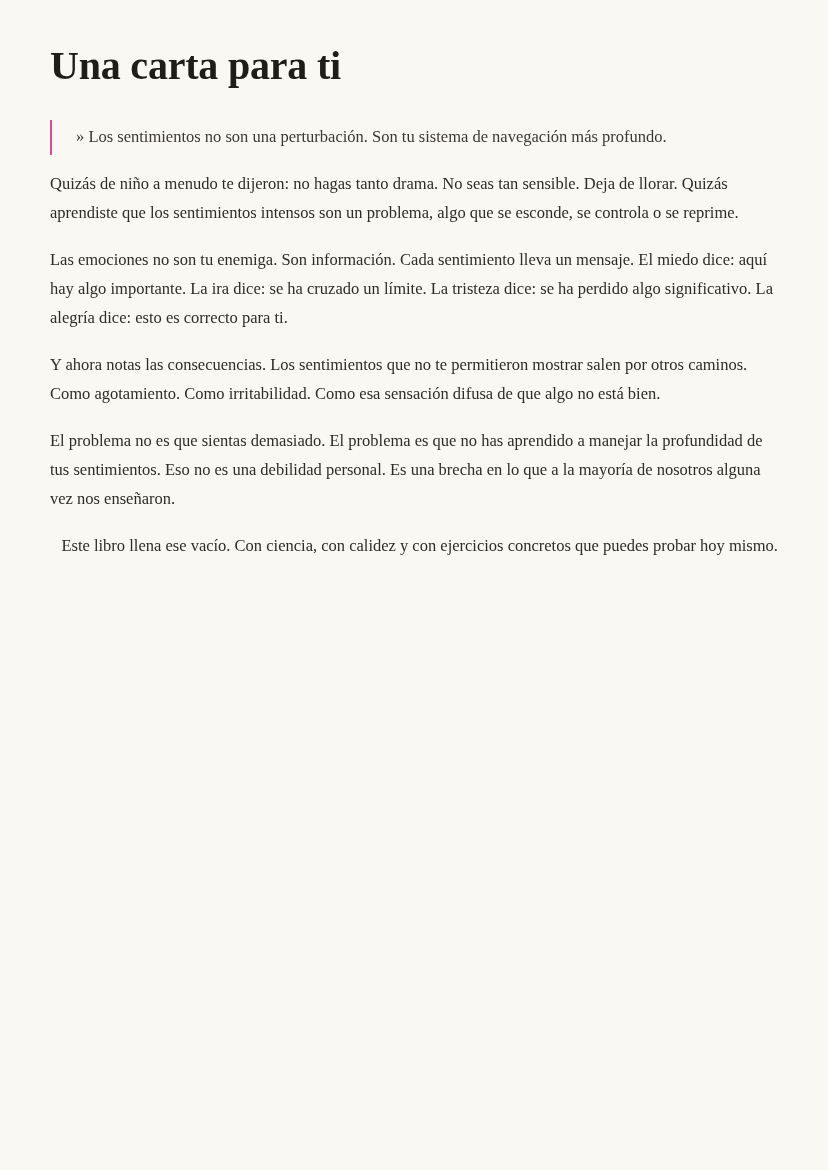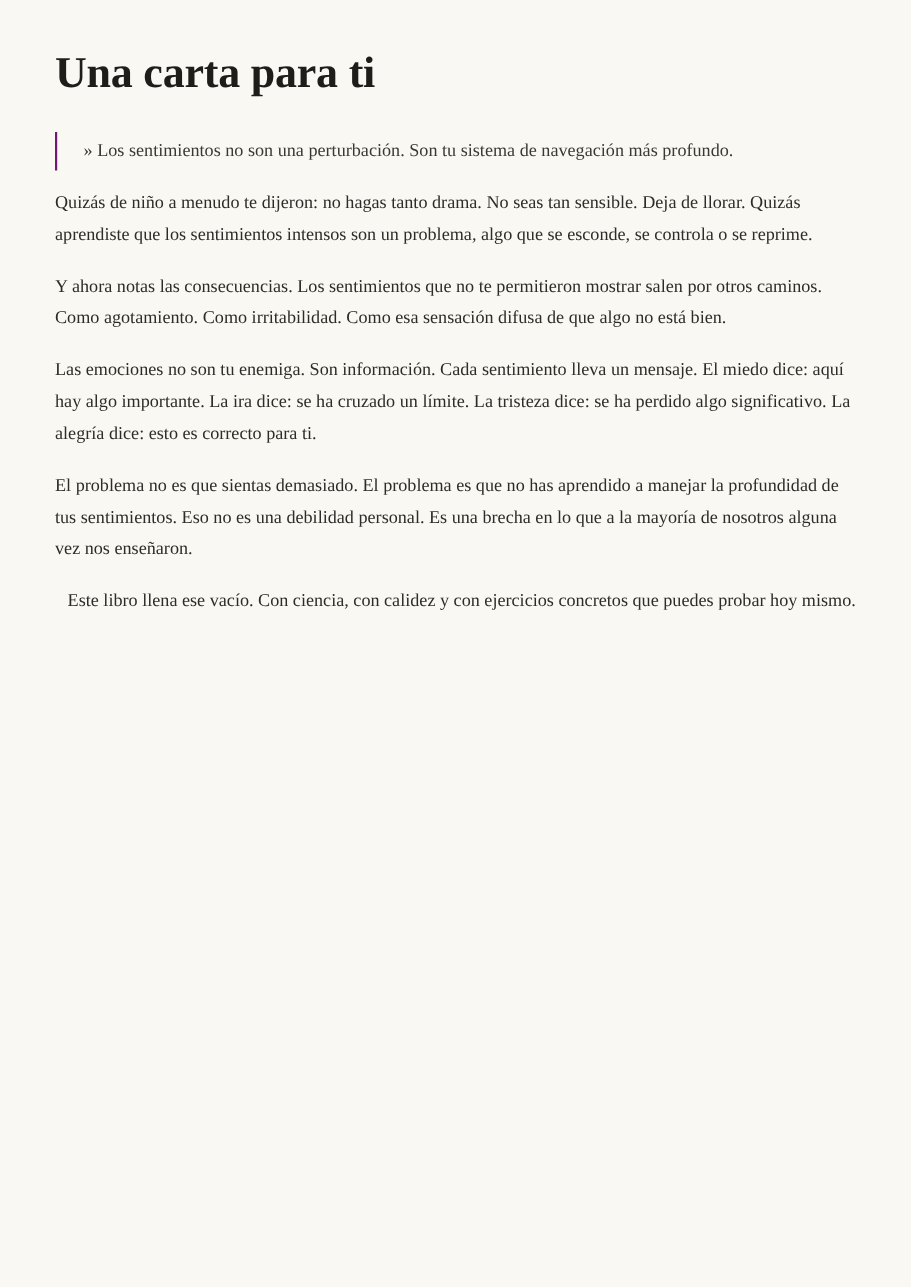--- a/index.html
+++ b/index.html
@@ -27,21 +27,21 @@
     font-family: "Liberation Serif", "DejaVu Serif", serif;
     font-size: 40px;
     font-weight: bold;
     line-height: 1.18;
     letter-spacing: -0.2px;
     color: #1f1d1a;
   }
   .pull-quote {
     margin: 31px 0 0 0;
     padding: 4px 0 4px 24px;
-    border-left: 2px solid #701a75;
+    border-left: 2px solid #ec4899;
     box-sizing: border-box;
   }
   .pull-quote-text {
     margin: 0;
     font-size: 16.5px;
     line-height: 1.62;
     color: #3c3935;
   }
   .body-copy {
     margin-top: 14px;
@@ -76,20 +76,20 @@
 <div class="page">
 
   <h1 class="doc-title">Una carta para ti</h1>
 
   <blockquote class="pull-quote">
     <p class="pull-quote-text">» Los sentimientos no son una perturbación. Son tu sistema de navegación más profundo.</p>
   </blockquote>
 
   <div class="body-copy">
     <p>Quizás de niño a menudo te dijeron: no hagas tanto drama. No seas tan sensible. Deja de llorar. Quizás aprendiste que los sentimientos intensos son un problema, algo que se esconde, se controla o se reprime.</p>
+    <p>Las emociones no son tu enemiga. Son información. Cada sentimiento lleva un mensaje. El miedo dice: aquí hay algo importante. La ira dice: se ha cruzado un límite. La tristeza dice: se ha perdido algo significativo. La alegría dice: esto es correcto para ti.</p>
     <p>Y ahora notas las consecuencias. Los sentimientos que no te permitieron mostrar salen por otros caminos. Como agotamiento. Como irritabilidad. Como esa sensación difusa de que algo no está bien.</p>
-    <p>Las emociones no son tu enemiga. Son información. Cada sentimiento lleva un mensaje. El miedo dice: aquí hay algo importante. La ira dice: se ha cruzado un límite. La tristeza dice: se ha perdido algo significativo. La alegría dice: esto es correcto para ti.</p>
     <p>El problema no es que sientas demasiado. El problema es que no has aprendido a manejar la profundidad de tus sentimientos. Eso no es una debilidad personal. Es una brecha en lo que a la mayoría de nosotros alguna vez nos enseñaron.</p>
     <p>Este libro llena ese vacío. Con ciencia, con calidez y con ejercicios concretos que puedes probar hoy mismo.</p>
   </div>
 
 
 </div>
 
 </body></html>

